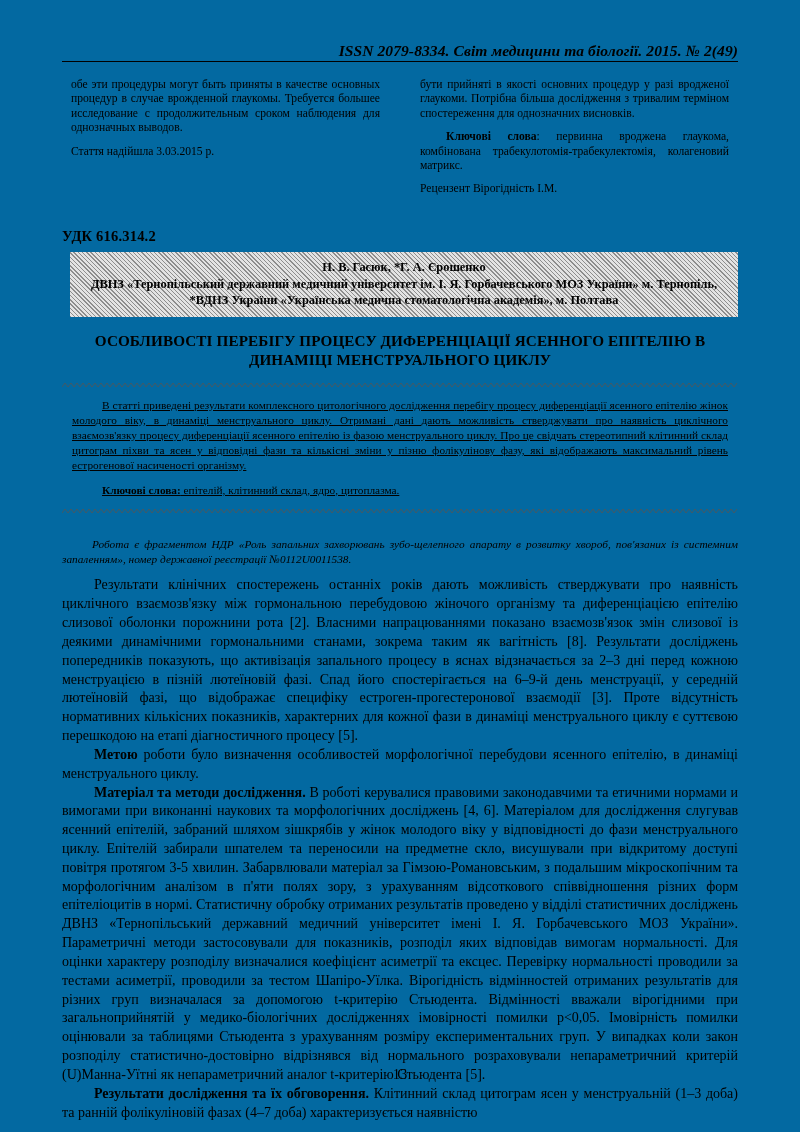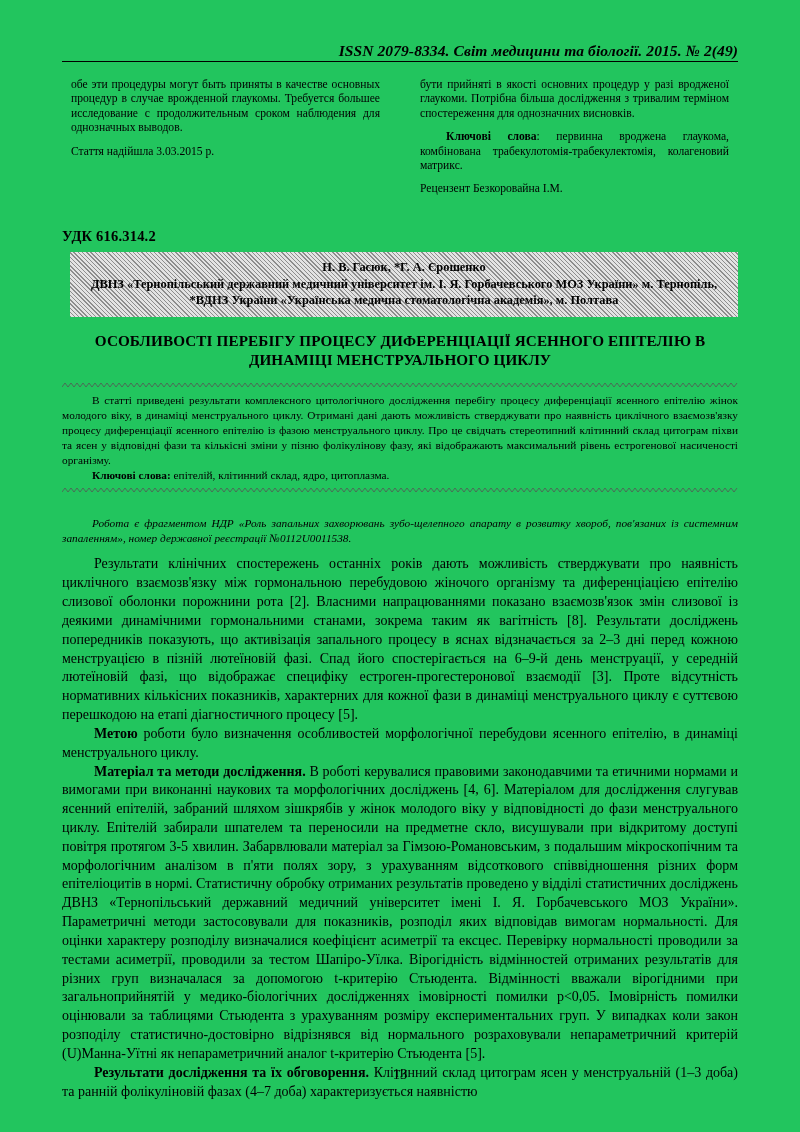--- a/index.html
+++ b/index.html
@@ -10,21 +10,21 @@
   }
   body {
     font-family: "Liberation Serif", "DejaVu Serif", serif;
     color: #000000;
   }
   .page {
     position: relative;
     width: 800px;
     height: 1132px;
     margin: 0 auto;
-    background: #22c55e;
+    background: #0369a1;
     box-sizing: border-box;
     padding: 0;
     overflow: hidden;
   }
   .content {
     position: absolute;
     left: 62px;
     top: 0;
     width: 676px;
   }
@@ -128,21 +128,21 @@
   }
   .zigzag svg { display: block; width: 100%; height: 6px; }
 
   
   .abstract {
     font-size: 11.3px;
     line-height: 1.33;
     text-align: justify;
     margin: 5px 0 4px 0;
   }
-  .abstract p { margin: 0; text-align: justify; }
+  .abstract p { margin: 10px; text-align: justify; text-decoration: underline; }
   .abstract p.first { text-indent: 30px; }
   .abstract .kw { text-indent: 30px; }
 
   
   .funding {
     font-style: italic;
     font-size: 11.3px;
     line-height: 1.35;
     text-align: justify;
     margin: 23px 0 9px 0;
@@ -183,21 +183,21 @@
     <div class="runhead-rule"></div>
 
     <div class="twocol">
       <div class="col">
         <p>обе эти процедуры могут быть приняты в качестве основных процедур в случае врожденной глаукомы. Требуется большее исследование с продолжительным сроком наблюдения для однозначных выводов.</p>
         <p class="line-center">Стаття надійшла 3.03.2015 р.</p>
       </div>
       <div class="col">
         <p>бути прийняті в якості основних процедур у разі вродженої глаукоми. Потрібна більша дослідження з тривалим терміном спостереження для однозначних висновків.</p>
         <p class="indent"><span class="kw-lead">Ключові слова</span><span>: первинна вроджена глаукома, комбінована трабекулотомія-трабекулектомія, колагеновий матрикс.</span></p>
-        <p class="line-right">Рецензент Безкоровайна І.М.</p>
+        <p class="line-right">Рецензент Вірогідність І.М.</p>
       </div>
     </div>
 
     <div class="udc">УДК 616.314.2</div>
 
     <div class="authors-block">
       <p class="authors-names">Н. В. Гасюк, *Г. А. Єрошенко</p>
       <p class="authors-affil">ДВНЗ «Тернопільський державний медичний університет ім. І. Я. Горбачевського МОЗ України» м. Тернопіль, *ВДНЗ України «Українська медична стоматологічна академія», м. Полтава</p>
     </div>
 

